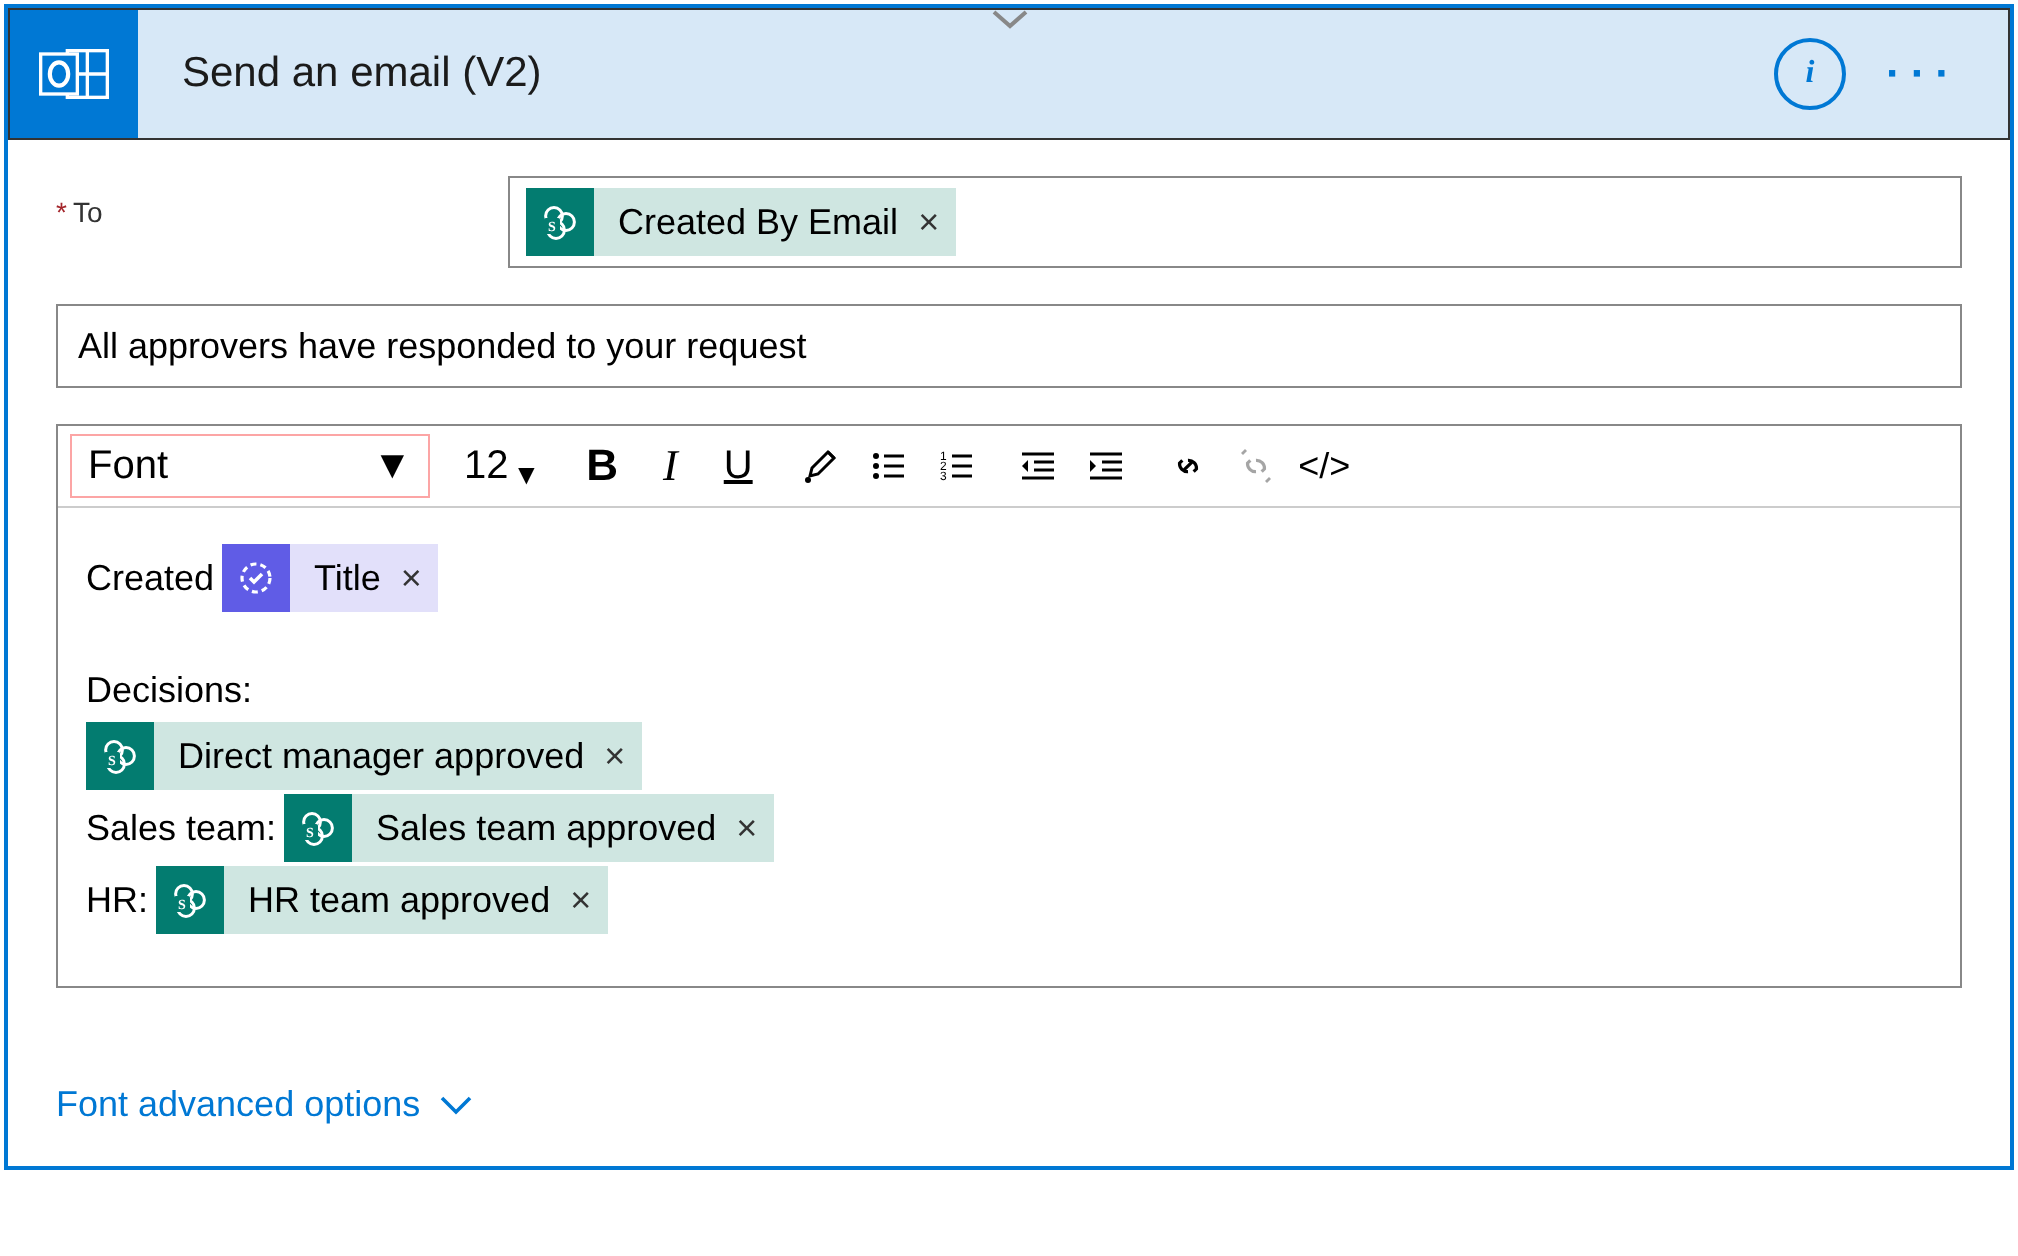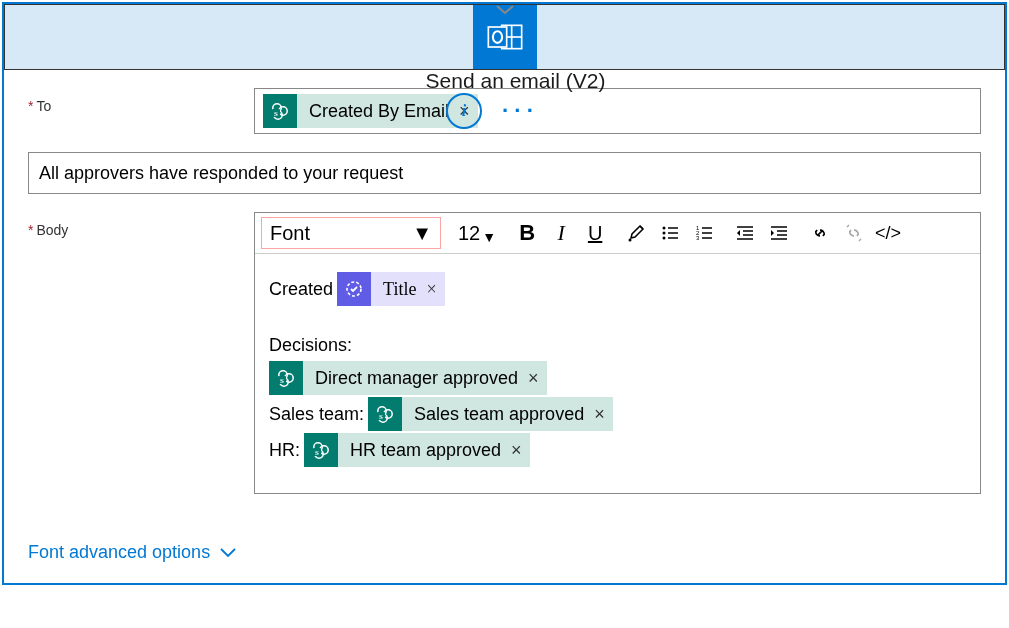--- a/index.html
+++ b/index.html
@@ -18,21 +18,20 @@
       background: #fff;
       position: relative;
     }
     .card-header {
       display: flex;
       align-items: center;
       background: #d7e8f7;
       border: 1px solid #333;
       height: 66px;
       position: relative;
-      flex-direction: column;
     }
     .chevron-top {
       position: absolute;
       top: -2px;
       left: 50%;
       transform: translateX(-50%);
       color: #888;
       font-size: 14px;
       z-index: 2;
     }
@@ -131,21 +130,20 @@
       display: inline-flex;
       align-items: center;
       background: #cfe6e1;
       height: 34px;
       padding-right: 8px;
       font-size: 18px;
       max-width: 100%;
     }
     .token.purple {
       background: #e2e0fa;
-      font-family: Liberation Serif, serif;
     }
     .token-icon {
       width: 34px;
       height: 34px;
       display: flex;
       align-items: center;
       justify-content: center;
       flex-shrink: 0;
     }
     .token-icon.sp {
@@ -292,21 +290,20 @@
     <div class="form-row">
       <div class="field-col">
         <div class="input-box">
           <input class="text-input" type="text" value="All approvers have responded to your request" style="">
         </div>
       </div>
     </div>
 
     
     <div class="form-row">
-      <div class="label-col"><span class="req">*</span><span>Body</span></div>
       <div class="field-col">
         <div class="rte-box">
           <div class="rte-toolbar">
             <div class="font-select">
               <span>Font</span>
               <span>▼</span>
             </div>
             <div class="tb-sep"></div>
             <div class="size-select">
               <span>12</span>

